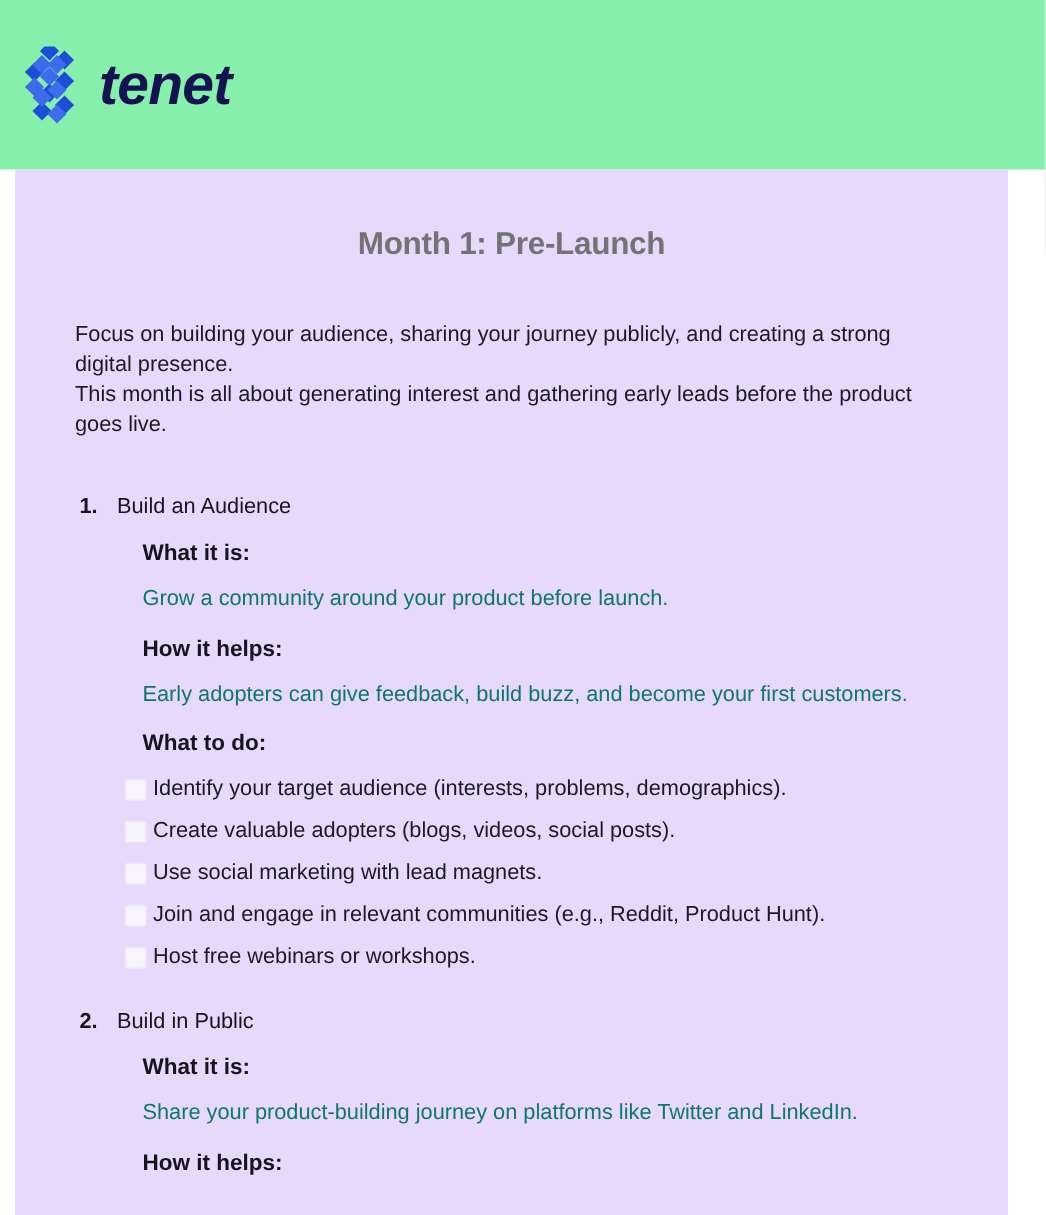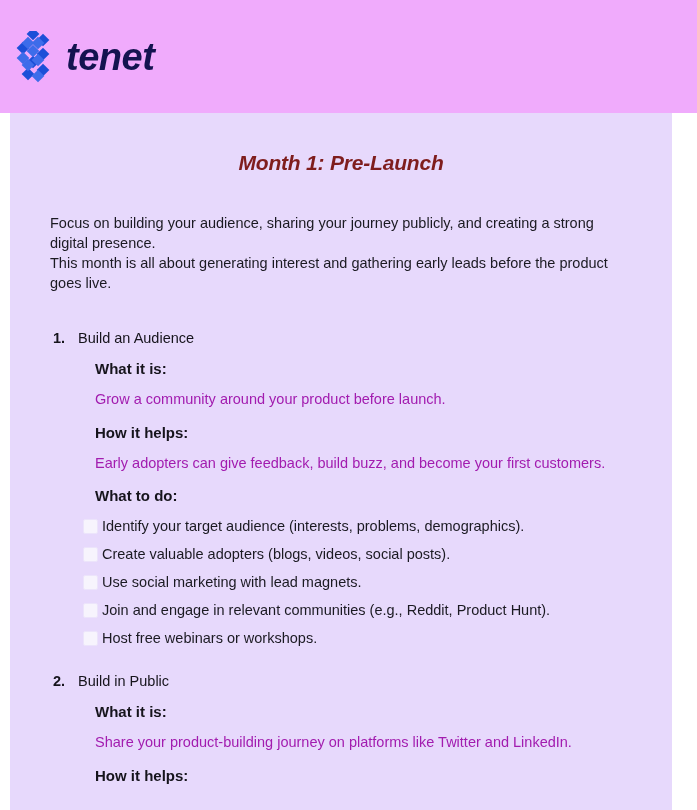--- a/index.html
+++ b/index.html
@@ -11,21 +11,21 @@
     height: 810px;
     overflow: hidden;
     background: #ffffff;
     font-family: "Liberation Sans", sans-serif;
     -webkit-font-smoothing: antialiased;
   }
 
   
   .header {
     height: 113px;
-    background: #f0abfc;
+    background: #86efac;
     display: flex;
     padding-left: 14px;
     box-sizing: border-box;
   }
   .brand {
     display: flex;
     align-items: center;
     gap: 8px;
   }
   .brand-mark {
@@ -50,23 +50,22 @@
     min-height: 697px;
     padding: 38px 24px 30px 24px;
     box-sizing: border-box;
   }
 
   .doc-title {
     margin: 0 0 38px 0;
     text-align: center;
     font-size: 21px;
     font-weight: 700;
-    color: #7f1d1d;
+    color: #737373;
     letter-spacing: -0.2px;
-    font-style: italic;
   }
 
   .intro {
     margin: 0 0 37px 0;
     padding: 0 15px 0 16px;
     font-size: 14.5px;
     line-height: 1.38;
     color: #1b1a22;
   }
   .intro p {
@@ -105,21 +104,21 @@
   .label {
     margin: 0 0 13px 0;
     font-size: 15px;
     font-weight: 700;
     color: #16141c;
   }
   .para {
     margin: 0 0 14px 0;
     font-size: 14.5px;
     line-height: 1.35;
-    color: #a21caf;
+    color: #0f766e;
   }
 
   
   .tasks {
     list-style: none;
     margin: 0;
     padding: 0;
   }
   .task {
     display: flex;

